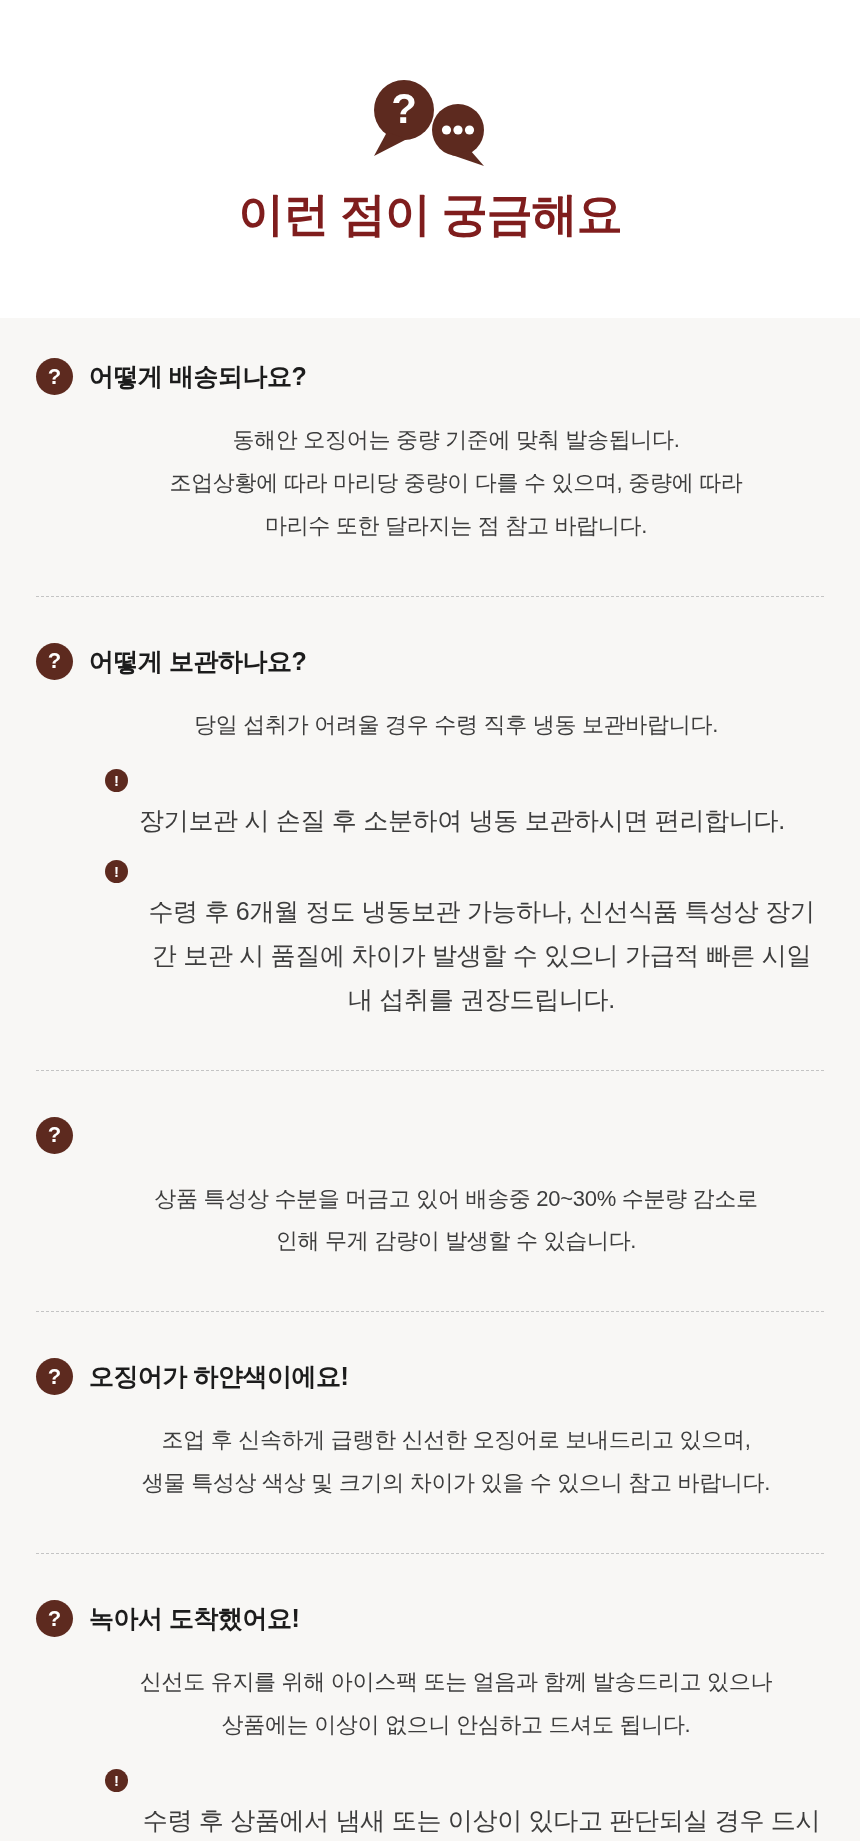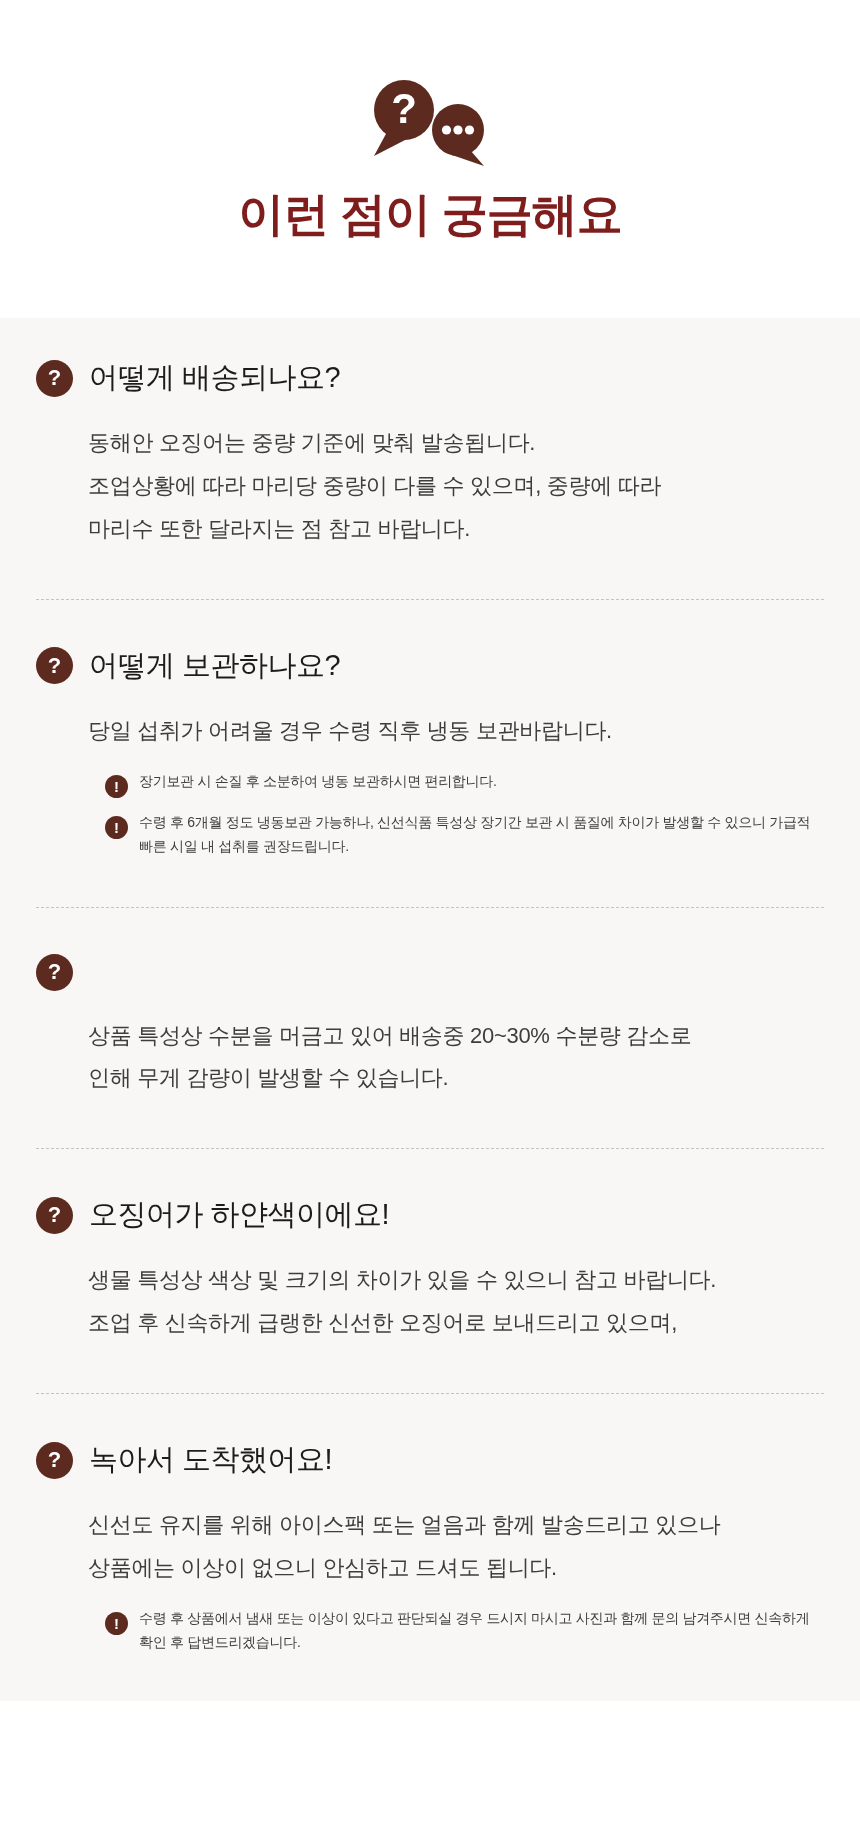--- a/index.html
+++ b/index.html
@@ -48,27 +48,28 @@
     background: #5d2a1f;
     color: #ffffff;
     font-size: 22px;
     font-weight: 700;
     display: flex;
     align-items: center;
     justify-content: center;
     line-height: 1;
   }
   .q-title {
-    font-size: 29px;
-    font-weight: 400;
+    font-size: 25px;
+    font-weight: 700;
     letter-spacing: -0.5px;
     color: #1c1c1c;
   }
   .a-block {
     margin: 24px 0 0 52px;
+    text-align: center;
   }
   .a-line {
     font-size: 22px;
     line-height: 1.95;
     color: #3d3d3d;
     letter-spacing: -0.3px;
   }
   .notes { margin: 16px 0 0 17px; }
   .note-row {
     display: flex;
@@ -85,25 +86,26 @@
     background: #5d2a1f;
     color: #ffffff;
     font-size: 15px;
     font-weight: 800;
     display: flex;
     align-items: center;
     justify-content: center;
     line-height: 1;
   }
   .note-text {
-    font-size: 14px;
+    font-size: 25px;
     line-height: 1.75;
     color: #3d3d3d;
     letter-spacing: -0.3px;
     max-width: 690px;
+    margin-top: 36px;
   }
   .divider {
     border: none;
     border-top: 1px dashed #c4c4c4;
     margin: 48px 0 46px 0;
     height: 0;
   }
   .bottom-spacer { height: 51px; background: #ffffff; }
 </style>
 </head>
@@ -180,22 +182,22 @@
     </article>
 
     <hr class="divider">
 
     <article class="faq-item">
       <div class="q-row">
         <span class="q-badge">?</span>
         <h2 class="q-title">오징어가 하얀색이에요!</h2>
       </div>
       <div class="a-block">
+        <p class="a-line">조업 후 신속하게 급랭한 신선한 오징어로 보내드리고 있으며,</p>
         <p class="a-line">생물 특성상 색상 및 크기의 차이가 있을 수 있으니 참고 바랍니다.</p>
-        <p class="a-line">조업 후 신속하게 급랭한 신선한 오징어로 보내드리고 있으며,</p>
       </div>
     </article>
 
     <hr class="divider">
 
     <article class="faq-item">
       <div class="q-row">
         <span class="q-badge">?</span>
         <h2 class="q-title">녹아서 도착했어요!</h2>
       </div>

